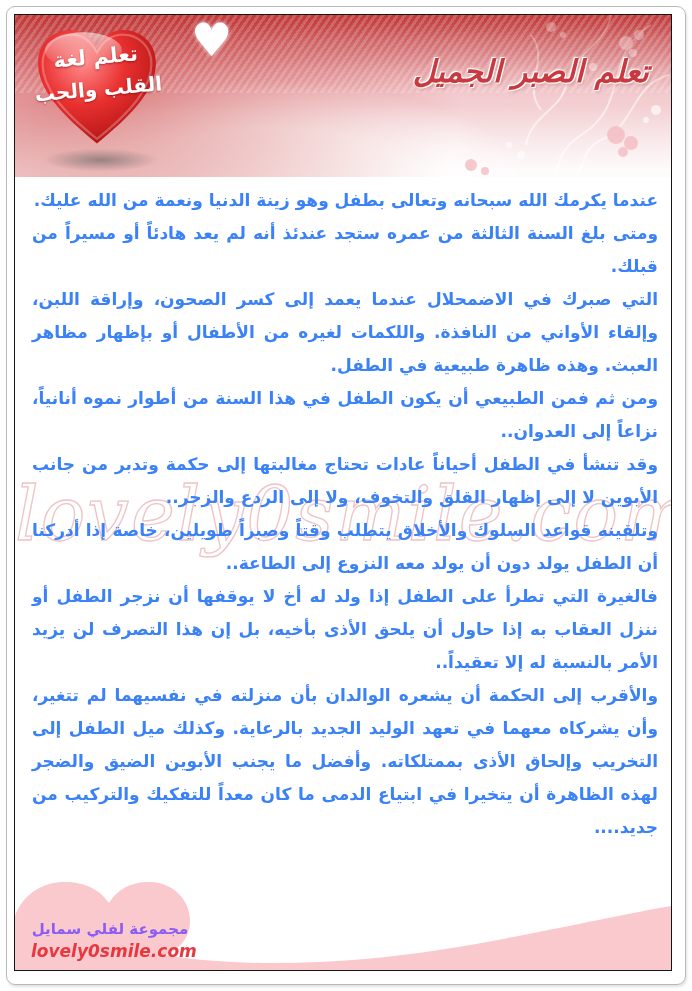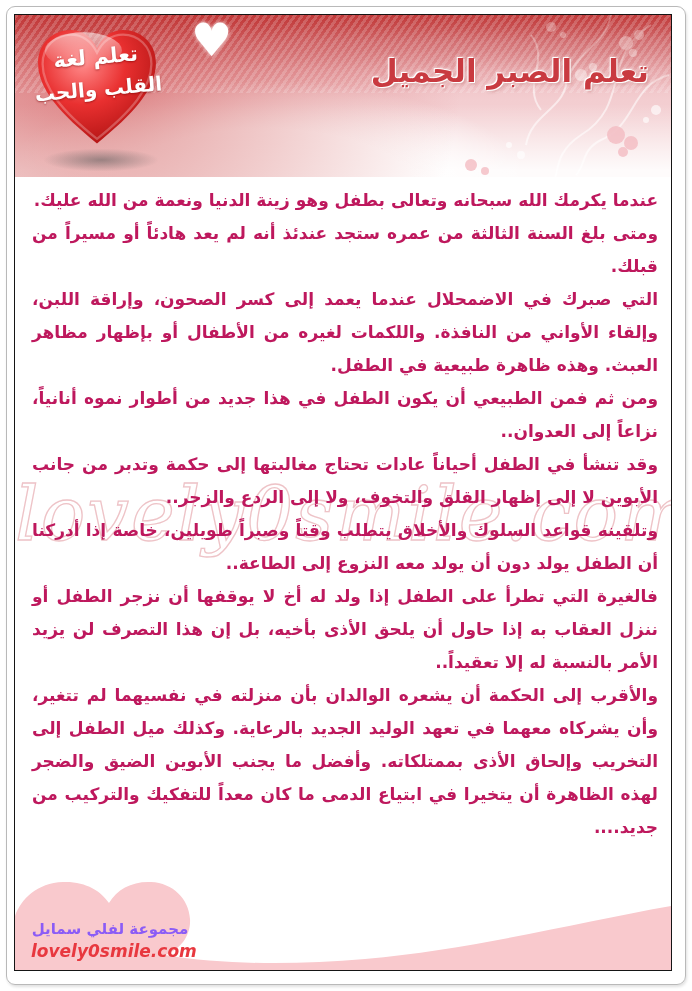--- a/index.html
+++ b/index.html
@@ -45,29 +45,30 @@
   .logo-text .l1{font-size:21px;}
   .logo-text .l2{font-size:20px;}
   .heart-shadow{
     position:absolute;left:26px;top:133px;width:120px;height:24px;
     background:radial-gradient(ellipse at center, rgba(90,90,90,.55), rgba(120,120,120,0) 68%);
   }
   .main-title{
     position:absolute;right:22px;top:38px;direction:rtl;
     font-size:31px;font-weight:bold;color:#c93a40;letter-spacing:1px;
     text-shadow:0 0 2px #fff,0 0 4px #fff,1px 1px 0 #fff,-1px -1px 0 #fff,2px 2px 3px rgba(150,30,30,.35);
+    font-style:italic;
   }
 
   
   .body-text{
     position:absolute;top:164px;left:0;right:0;bottom:88px;
     padding:5px 13px 0 17px;direction:rtl;text-align:justify;overflow:hidden;
   }
   .body-text p{
-    margin:0;font-size:17px;line-height:33px;font-weight:bold;color:#be185d;
+    margin:0;font-size:17px;line-height:33px;font-weight:bold;color:#3b82f6;
     text-align:justify;text-justify:inter-word;
   }
   .watermark{
     position:absolute;top:462px;left:0;right:0;text-align:center;direction:ltr;
     font-family:"DejaVu Serif",serif;font-style:italic;font-size:74px;line-height:1;
     color:rgba(255,255,255,0);-webkit-text-stroke:1.3px #eec3c7;
     letter-spacing:2px;pointer-events:none;white-space:nowrap;
   }
 
   
@@ -144,21 +145,21 @@
 
       <div class="main-title">تعلم الصبر الجميل</div>
     </div>
 
     <div class="watermark">lovely0smile.com</div>
 
     <div class="body-text">
       <p>عندما يكرمك الله سبحانه وتعالى بطفل وهو زينة الدنيا ونعمة من الله عليك.</p>
       <p>ومتى بلغ السنة الثالثة من عمره ستجد عندئذ أنه لم يعد هادئاً أو مسيراً من قبلك.</p>
       <p>التي صبرك في الاضمحلال عندما يعمد إلى كسر الصحون، وإراقة اللبن، وإلقاء الأواني من النافذة. واللكمات لغيره من الأطفال أو بإظهار مظاهر العبث. وهذه ظاهرة طبيعية في الطفل.</p>
-      <p>ومن ثم فمن الطبيعي أن يكون الطفل في هذا جديد من أطوار نموه أنانياً، نزاعاً إلى العدوان..</p>
+      <p>ومن ثم فمن الطبيعي أن يكون الطفل في هذا السنة من أطوار نموه أنانياً، نزاعاً إلى العدوان..</p>
       <p>وقد تنشأ في الطفل أحياناً عادات تحتاج مغالبتها إلى حكمة وتدبر من جانب الأبوين لا إلى إظهار القلق والتخوف، ولا إلى الردع والزجر..</p>
       <p>وتلقينه قواعد السلوك والأخلاق يتطلب وقتاً وصبراً طويلين، خاصة إذا أدركنا أن الطفل يولد دون أن يولد معه النزوع إلى الطاعة..</p>
       <p>فالغيرة التي تطرأ على الطفل إذا ولد له أخ لا يوقفها أن نزجر الطفل أو ننزل العقاب به إذا حاول أن يلحق الأذى بأخيه، بل إن هذا التصرف لن يزيد الأمر بالنسبة له إلا تعقيداً..</p>
       <p>والأقرب إلى الحكمة أن يشعره الوالدان بأن منزلته في نفسيهما لم تتغير، وأن يشركاه معهما في تعهد الوليد الجديد بالرعاية. وكذلك ميل الطفل إلى التخريب وإلحاق الأذى بممتلكاته. وأفضل ما يجنب الأبوين الضيق والضجر لهذه الظاهرة أن يتخيرا في ابتياع الدمى ما كان معداً للتفكيك والتركيب من جديد....</p>
     </div>
 
     <svg class="footer-wave" viewBox="0 0 656 95" preserveAspectRatio="none">
       <path fill="#f9c9cd" d="M0 41 C6 24 22 8 48 7 C70 6 86 16 94 28 C102 14 118 6 136 7 C158 8 174 24 175 44 C176 60 166 74 150 80 C210 90 280 90 350 84 C460 74 560 48 656 31 L656 95 L0 95 Z"></path>
     </svg>
     <div class="footer-text">

